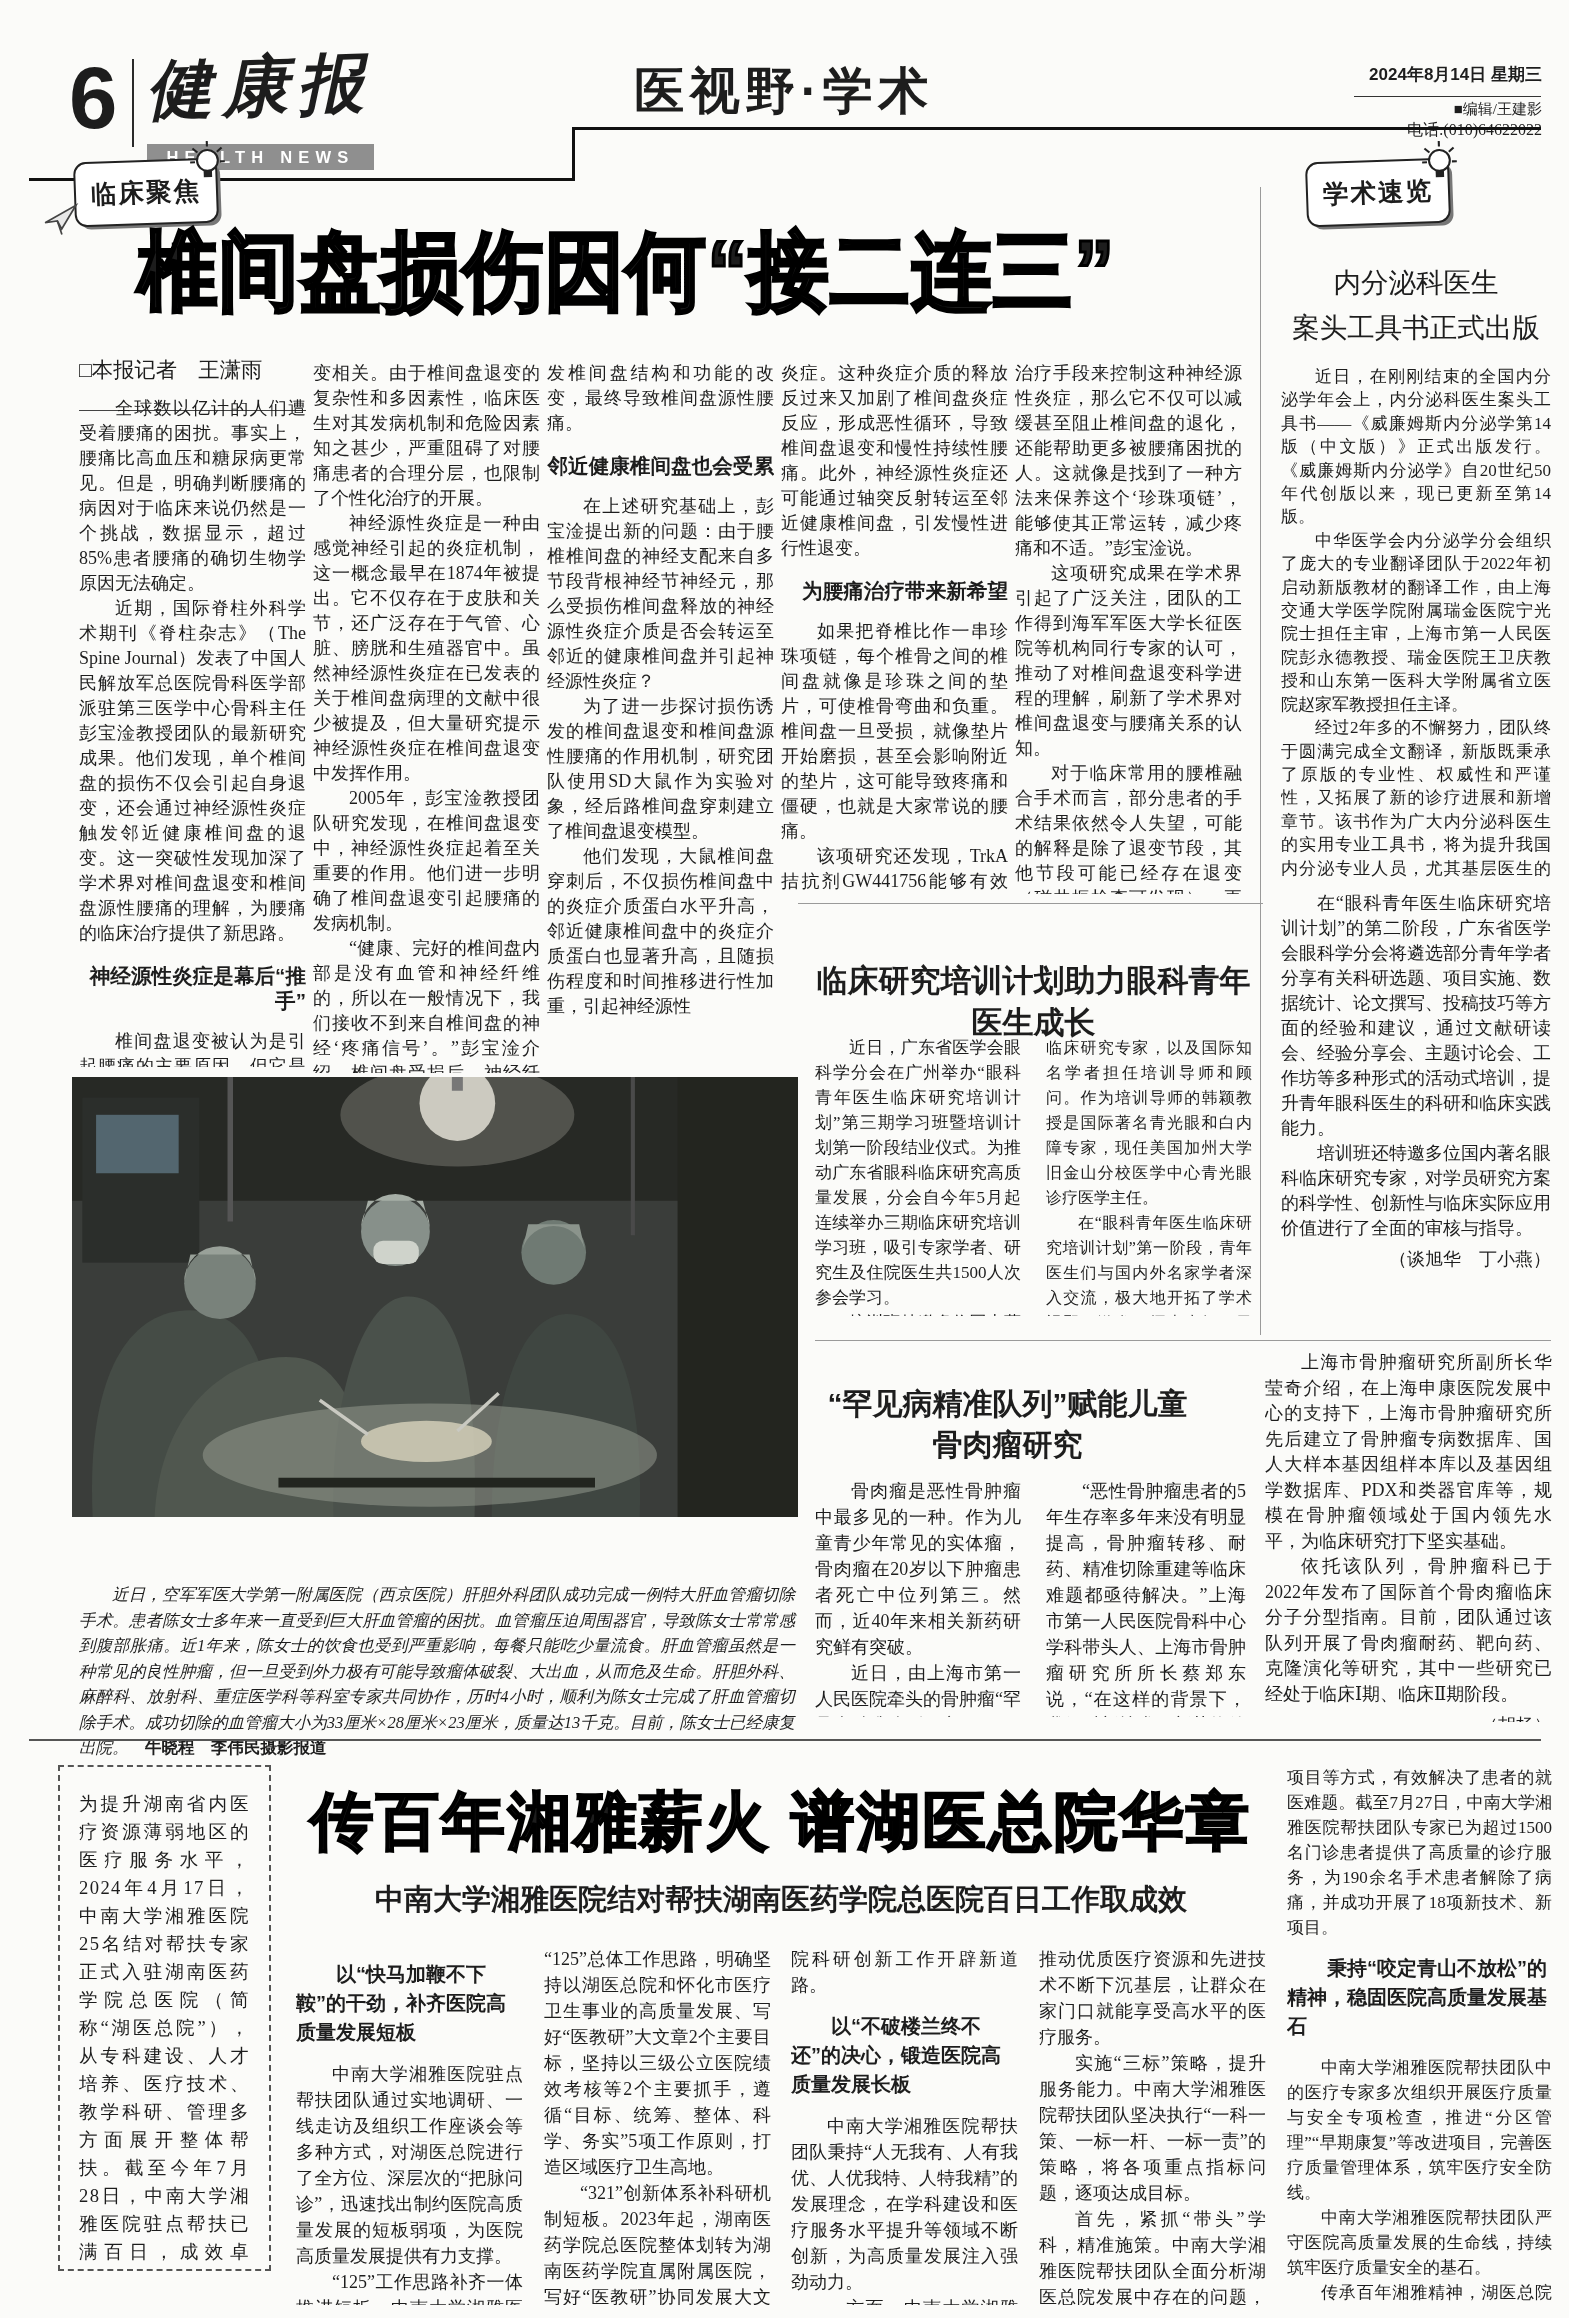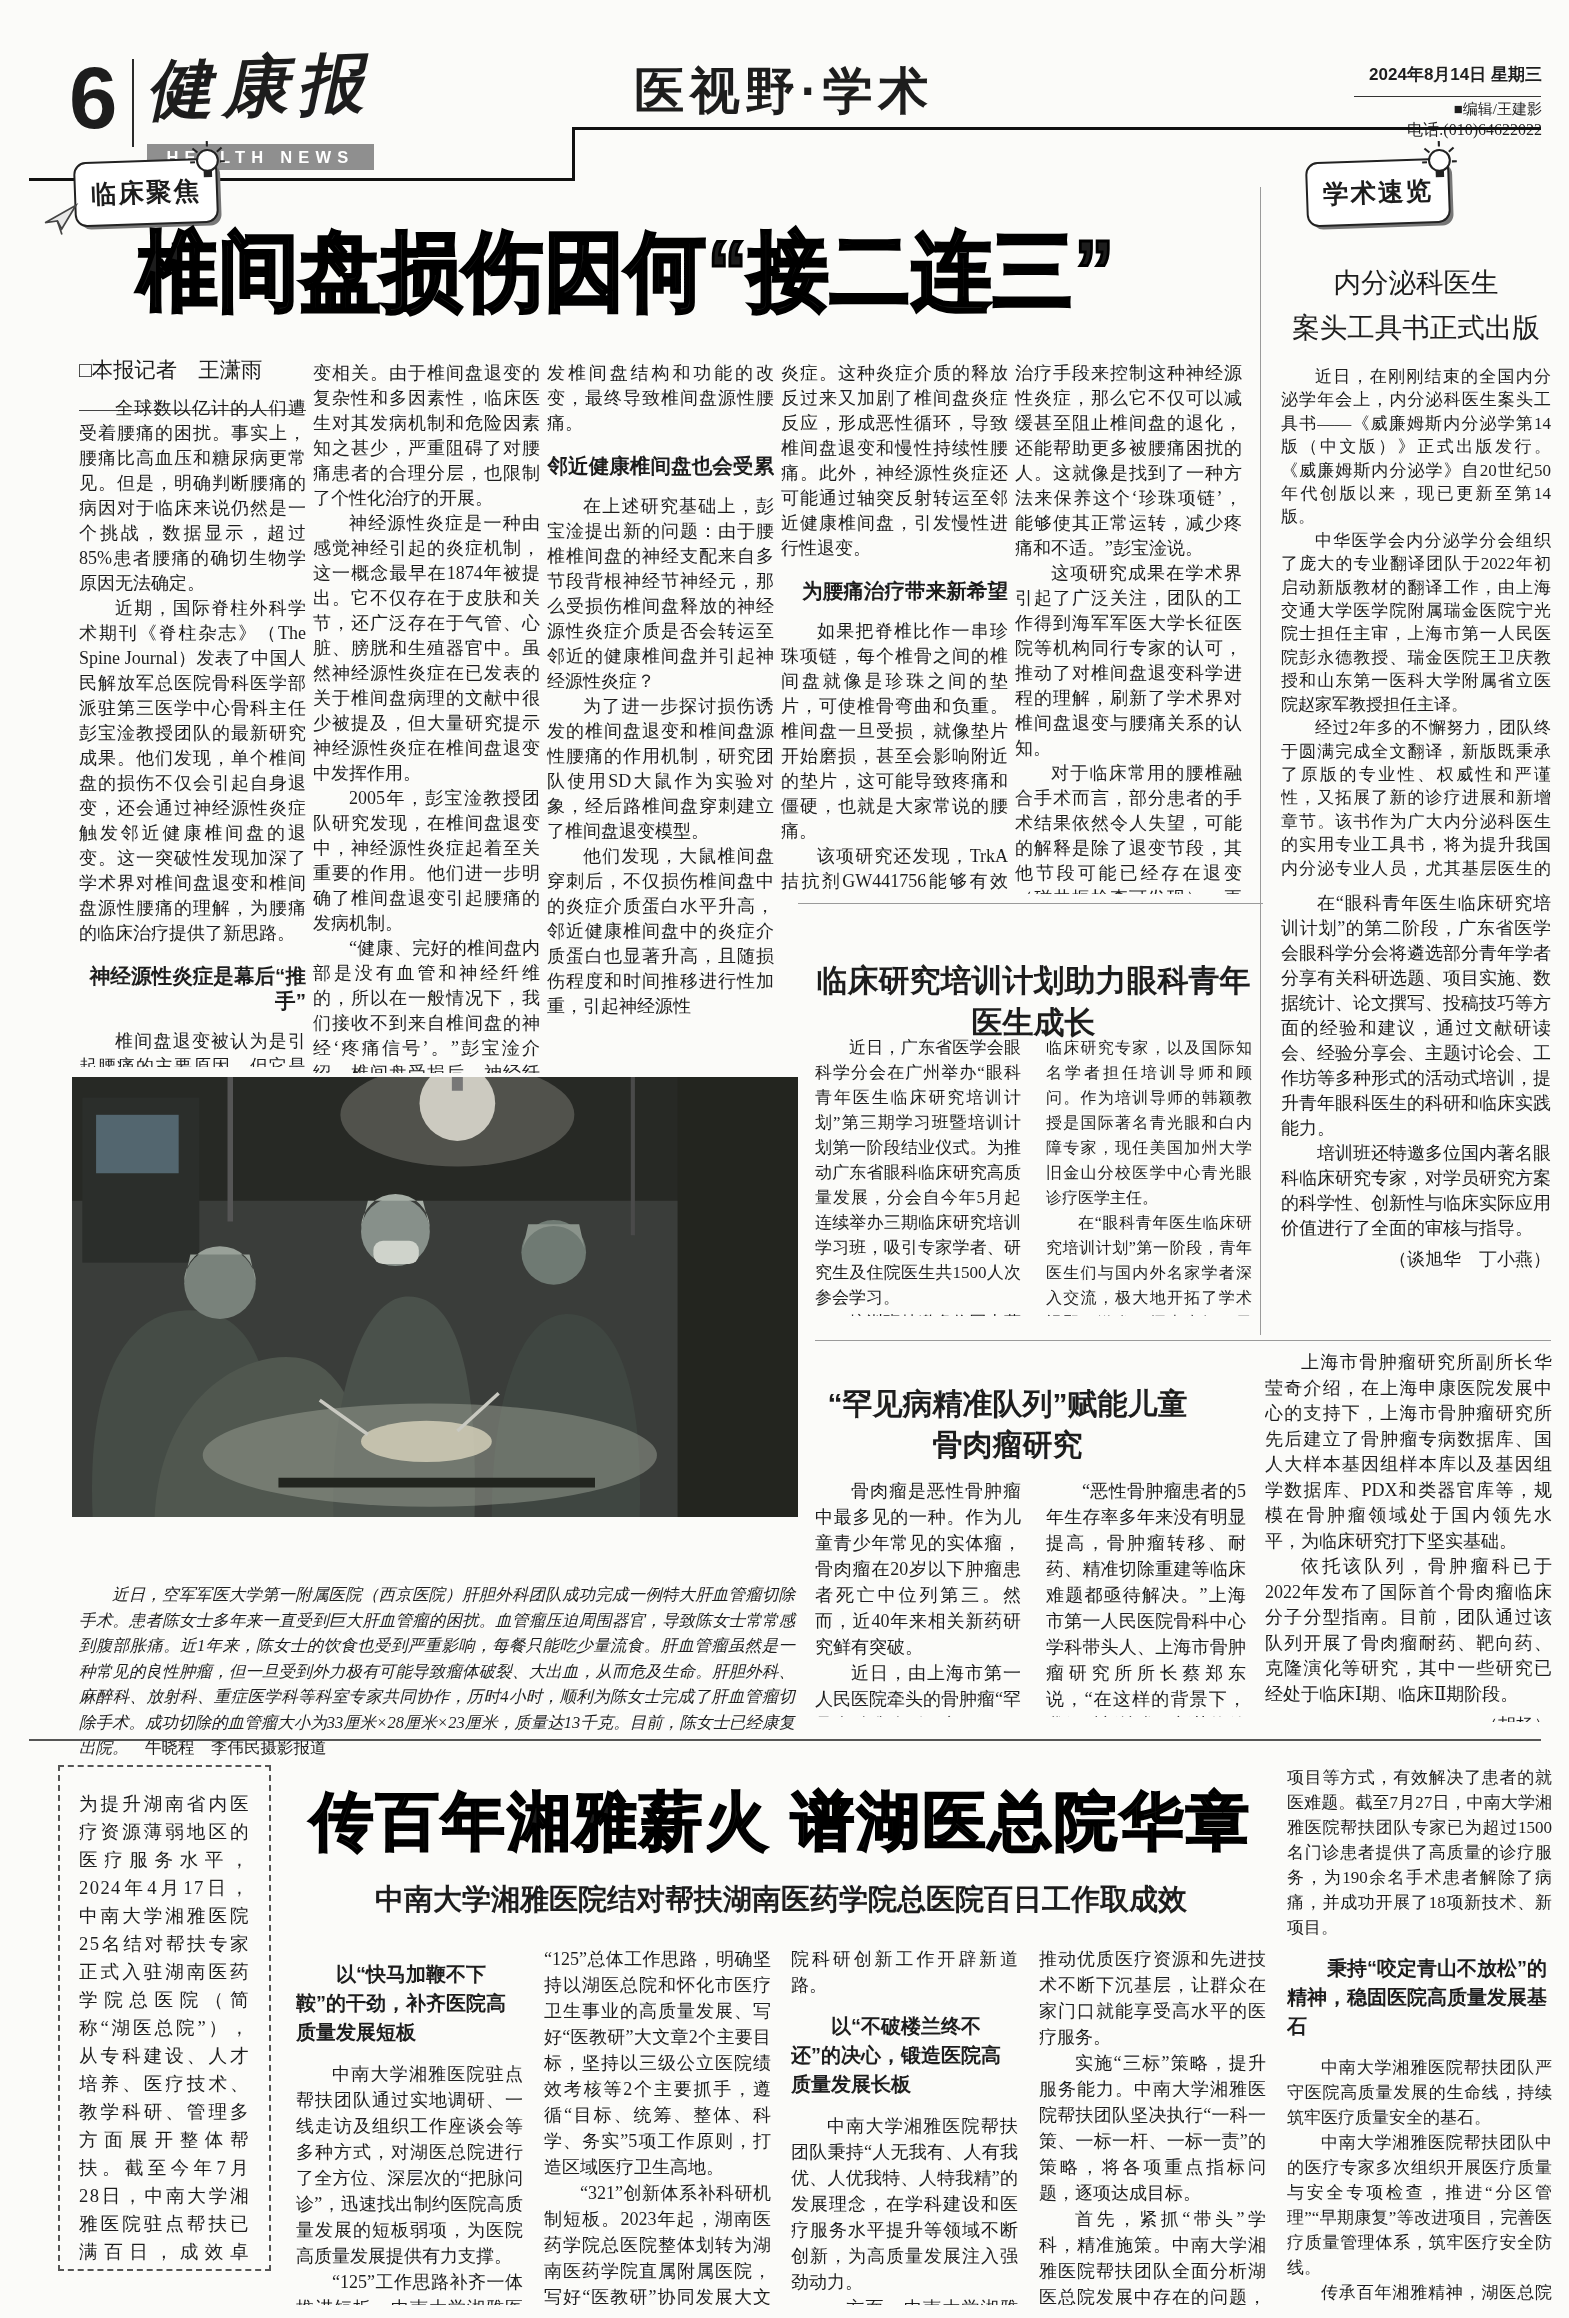--- a/index.html
+++ b/index.html
@@ -66,21 +66,21 @@
   
   .sarc-title{left:815px;top:1384px;width:385px;text-align:center;font-size:30px;font-weight:bold;}
   #colS1{left:815px;top:1478px;width:206px;height:239px;font-size:18px;line-height:26px;}
   #colS2{left:1046px;top:1478px;width:200px;height:239px;font-size:18px;line-height:26px;}
   #colS3{left:1265px;top:1350px;width:287px;height:372px;font-size:18px;line-height:25.5px;}
   
   .photo{left:72px;top:1077px;width:726px;height:440px;background:#333;}
   .cap-title{left:72px;top:1541px;width:726px;text-align:center;font-size:29px;font-weight:600;letter-spacing:4.1px;}
   .cap-body{left:79px;top:1582px;width:716px;font-size:16.5px;line-height:25.5px;text-align:justify;
             font-style:italic;}
-  .cap-body .credit{font-weight:normal;font-style:normal;margin-top:24px;}
+  .cap-body .credit{font-weight:bold;font-style:normal;margin-top:24px;}
   
   .sidebar{left:58px;top:1765px;width:213px;height:506px;border:2.1px dashed #555;box-sizing:border-box;
            padding:23.4px 19px;font-size:18.6px;line-height:28px;letter-spacing:1.4px;text-align:justify;overflow:hidden;}
   .x-headline{left:296px;top:1779px;width:970px;text-align:center;font-size:63px;font-weight:900;
               -webkit-text-stroke:2.1px #000;letter-spacing:2.8px;}
   .x-subtitle{left:296px;top:1880px;width:970px;text-align:center;font-size:29px;font-weight:bold;}
   .b-col{font-size:18px;line-height:26px;width:227px;height:359px;}
   #colB1{left:296px;top:1946px;}
   #colB2{left:544px;top:1946px;}
   #colB3{left:791px;top:1946px;}
@@ -268,19 +268,19 @@
       <p class="para">一方面，中南大学湘雅医院帮扶团队特邀麻醉学权威曾因明教授及多位领域专家至湖医总院进行学术交流，传授宝贵经验，并成功举办了急诊急救、重症医学及“U医公益行”等系列学术会议。另一方面，中南大学湘雅医院第七党总支与驻点医疗队临时党支部携手，赴多地开展医联体活动，</p>
     </div>
   <div id="colB4" class="col b-col">
       <p class="cont">推动优质医疗资源和先进技术不断下沉基层，让群众在家门口就能享受高水平的医疗服务。</p>
       <p class="para">实施“三标”策略，提升服务能力。中南大学湘雅医院帮扶团队坚决执行“一科一策、一标一杆、一标一责”的策略，将各项重点指标问题，逐项达成目标。</p>
       <p class="para">首先，紧抓“带头”学科，精准施策。中南大学湘雅医院帮扶团队全面分析湖医总院发展中存在的问题，依托中南大学湘雅医院的优质医疗资源，推进“单病种管理”“加速康复”等改革，完善医疗质量和制度建设，提升医疗服务能力。</p>
     </div>
   <div id="colB5" class="col b-col">
       <p class="cont">项目等方式，有效解决了患者的就医难题。截至7月27日，中南大学湘雅医院帮扶团队专家已为超过1500名门诊患者提供了高质量的诊疗服务，为190余名手术患者解除了病痛，并成功开展了18项新技术、新项目。</p>
       <h4 class="subhead-left">秉持“咬定青山不放松”的精神，稳固医院高质量发展基石</h4>
+      <p class="para">中南大学湘雅医院帮扶团队中的医疗专家多次组织开展医疗质量与安全专项检查，推进“分区管理”“早期康复”等改进项目，完善医疗质量管理体系，筑牢医疗安全防线。</p>
       <p class="para">中南大学湘雅医院帮扶团队严守医院高质量发展的生命线，持续筑牢医疗质量安全的基石。</p>
-      <p class="para">中南大学湘雅医院帮扶团队中的医疗专家多次组织开展医疗质量与安全专项检查，推进“分区管理”“早期康复”等改进项目，完善医疗质量管理体系，筑牢医疗安全防线。</p>
       <p class="para">传承百年湘雅精神，湖医总院正以更加有力的措施和更加务实的作风，奋力开创高质量发展新局面。</p>
     </div>
 
 </div>
 
 
 </body></html>

